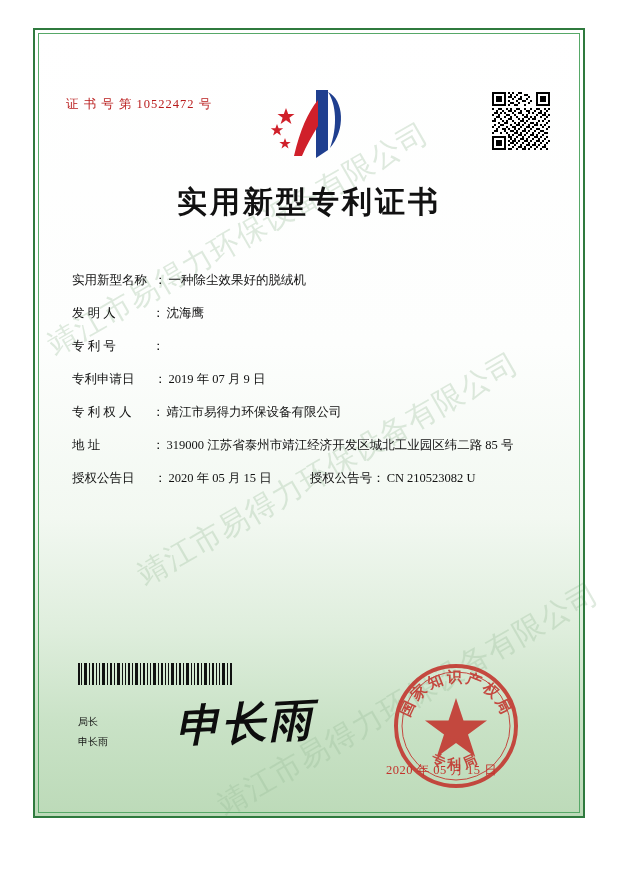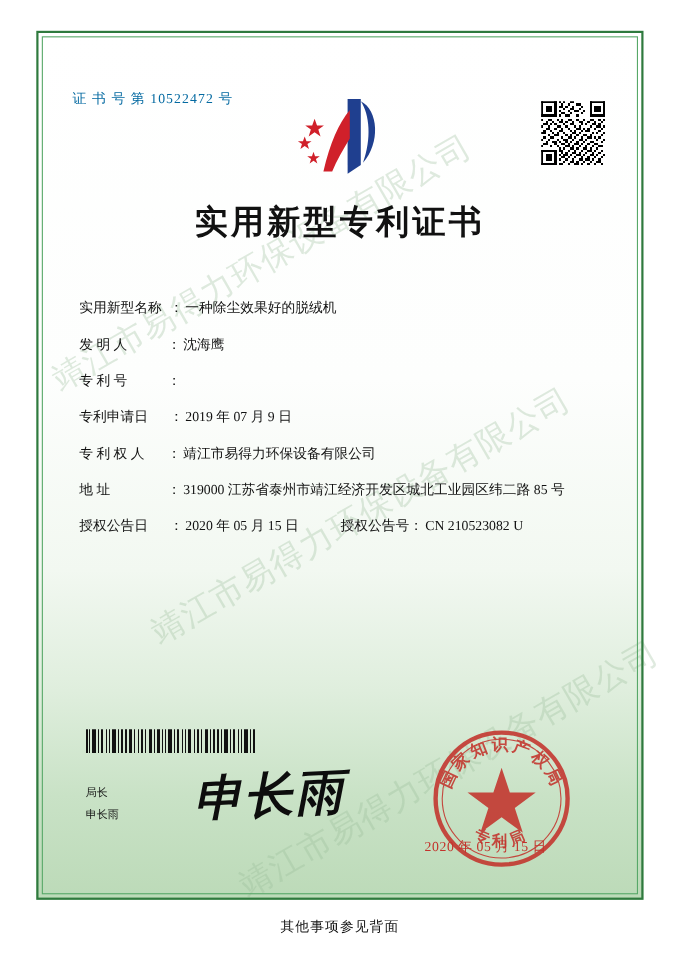--- a/index.html
+++ b/index.html
@@ -83,23 +83,23 @@
     letter-spacing: 1px;
   }
   .wm1 { left: 40px;  top: 330px; }
   .wm2 { left: 130px; top: 560px; }
   .wm3 { left: 210px; top: 790px; }
 
   
   .cert-no {
     position: absolute;
     left: 66px;
-    top: 82px;
+    top: 96px;
     font-size: 12.5px;
-    color: #0369a1;
+    color: #b91c1c;
     font-family: "Liberation Serif", serif;
     letter-spacing: 1px;
   }
 
   
   .logo {
     position: absolute;
     left: 258px;
     top: 86px;
     width: 100px;
@@ -634,15 +634,14 @@
 
         <path id="sealBottom" d="M 24 78 A 44 44 0 0 0 108 78" fill="none"></path>
         <text font-family="'DejaVu Sans', sans-serif" font-size="14" font-weight="bold" fill="#c3332c" letter-spacing="4">
           <textPath href="#sealBottom" startOffset="50%" text-anchor="middle">专利局</textPath>
         </text>
       </g>
     </svg>
   </div>
   <div class="seal-date">2020 年 05 月 15 日</div>
 
-  <div class="back-note">其他事项参见背面</div>
 
 </div>
 
 </body></html>

